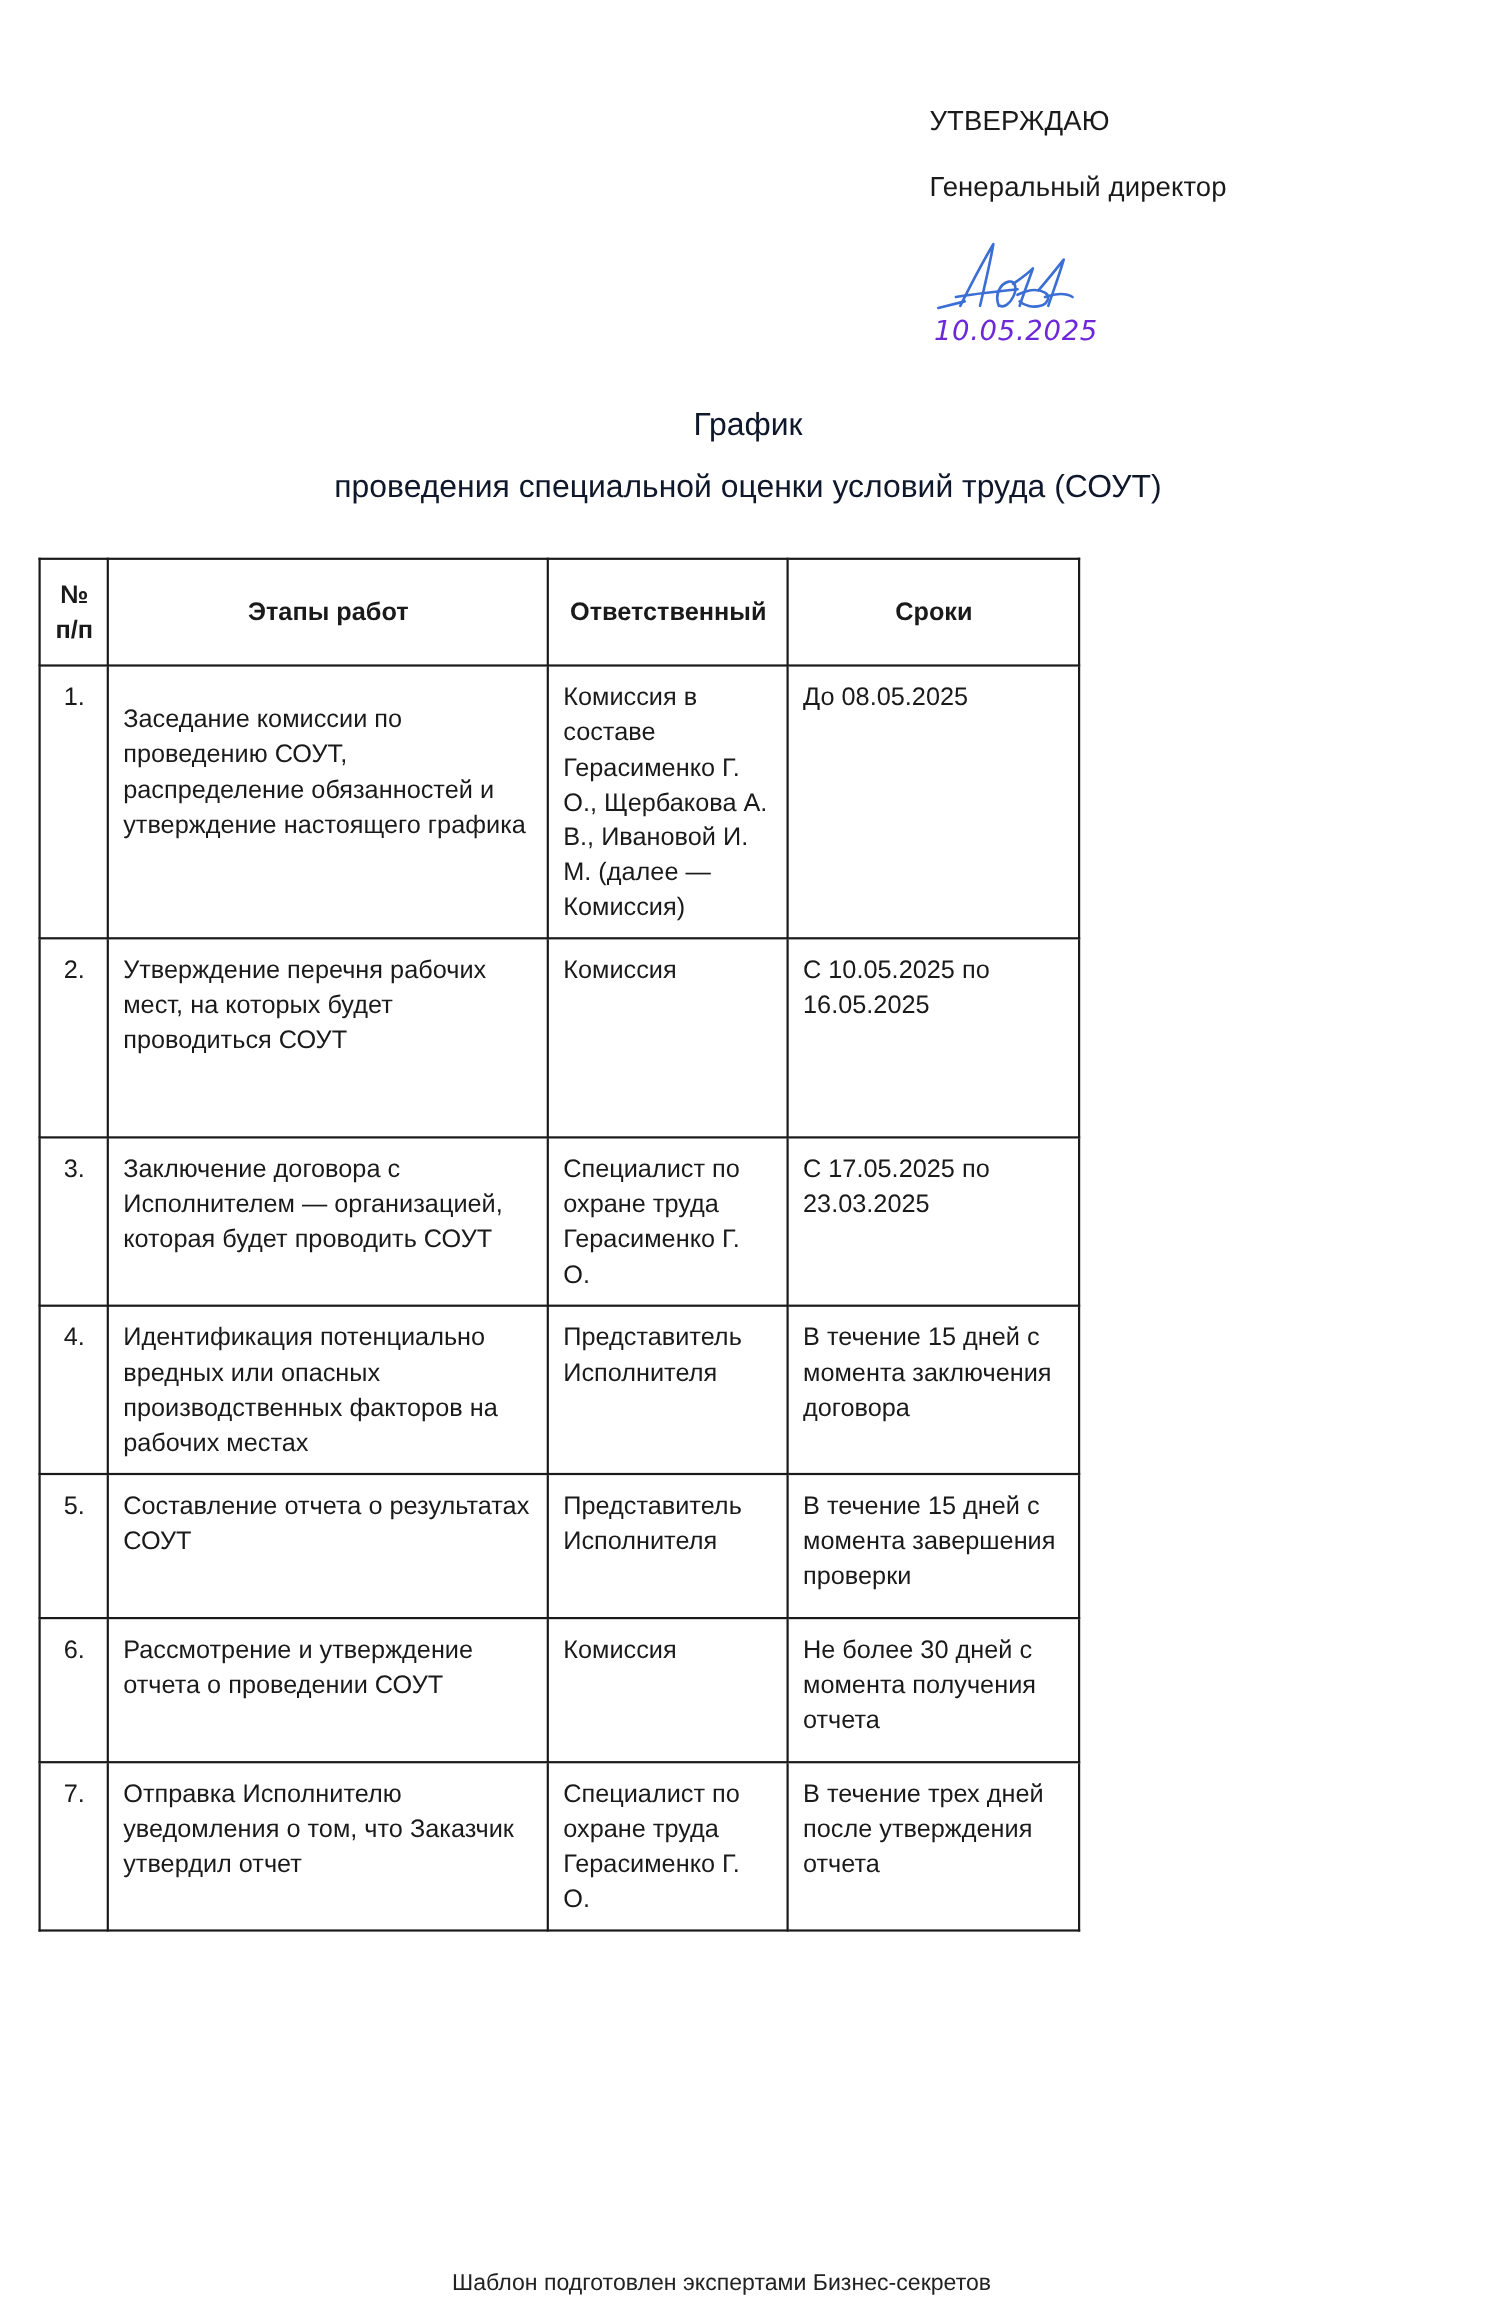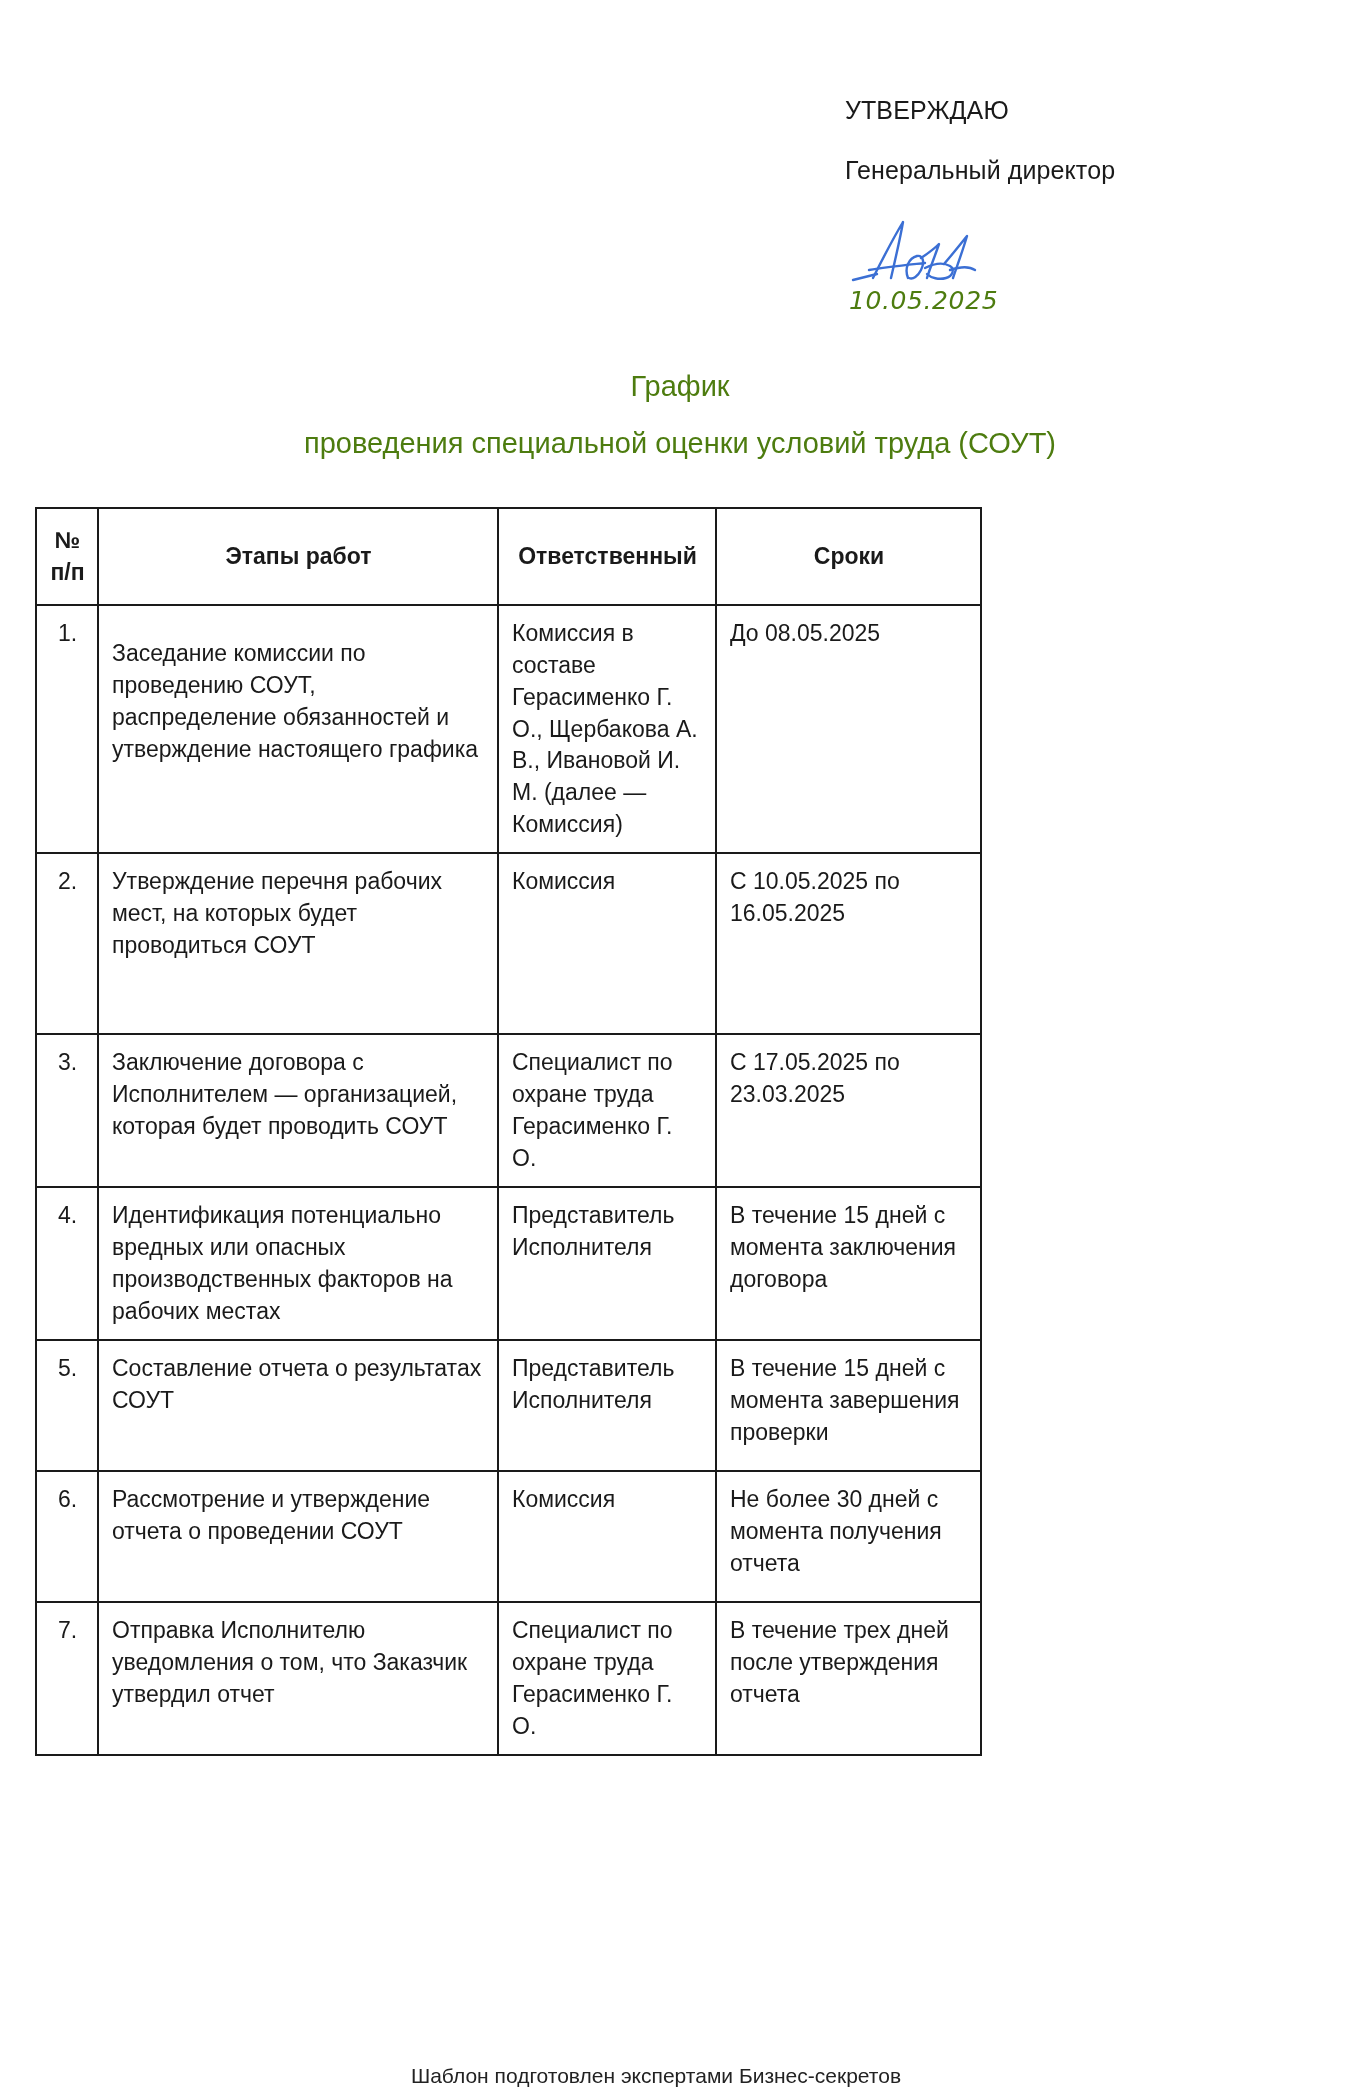--- a/index.html
+++ b/index.html
@@ -48,33 +48,33 @@
     height: 66px;
     margin-top: 6px;
     margin-left: 6px;
   }
   .signature-svg { display: block; }
 
   .approval-date {
     font-family: "DejaVu Sans", sans-serif;
     font-size: 25px;
     font-style: italic;
-    color: #4d7c0f;
+    color: #6d28d9;
     margin-top: 2px;
     margin-left: 4px;
     letter-spacing: 0.6px;
   }
 
   
   .doc-title {
     margin-top: 56px;
     text-align: center;
     font-size: 29px;
     line-height: 1.05;
-    color: #4d7c0f;
+    color: #0f172a;
   }
   .doc-title .title-sub {
     display: block;
     margin-top: 27px;
   }
 
   
   .table-wrap {
     margin: 48px 35px 0 35px;
   }

